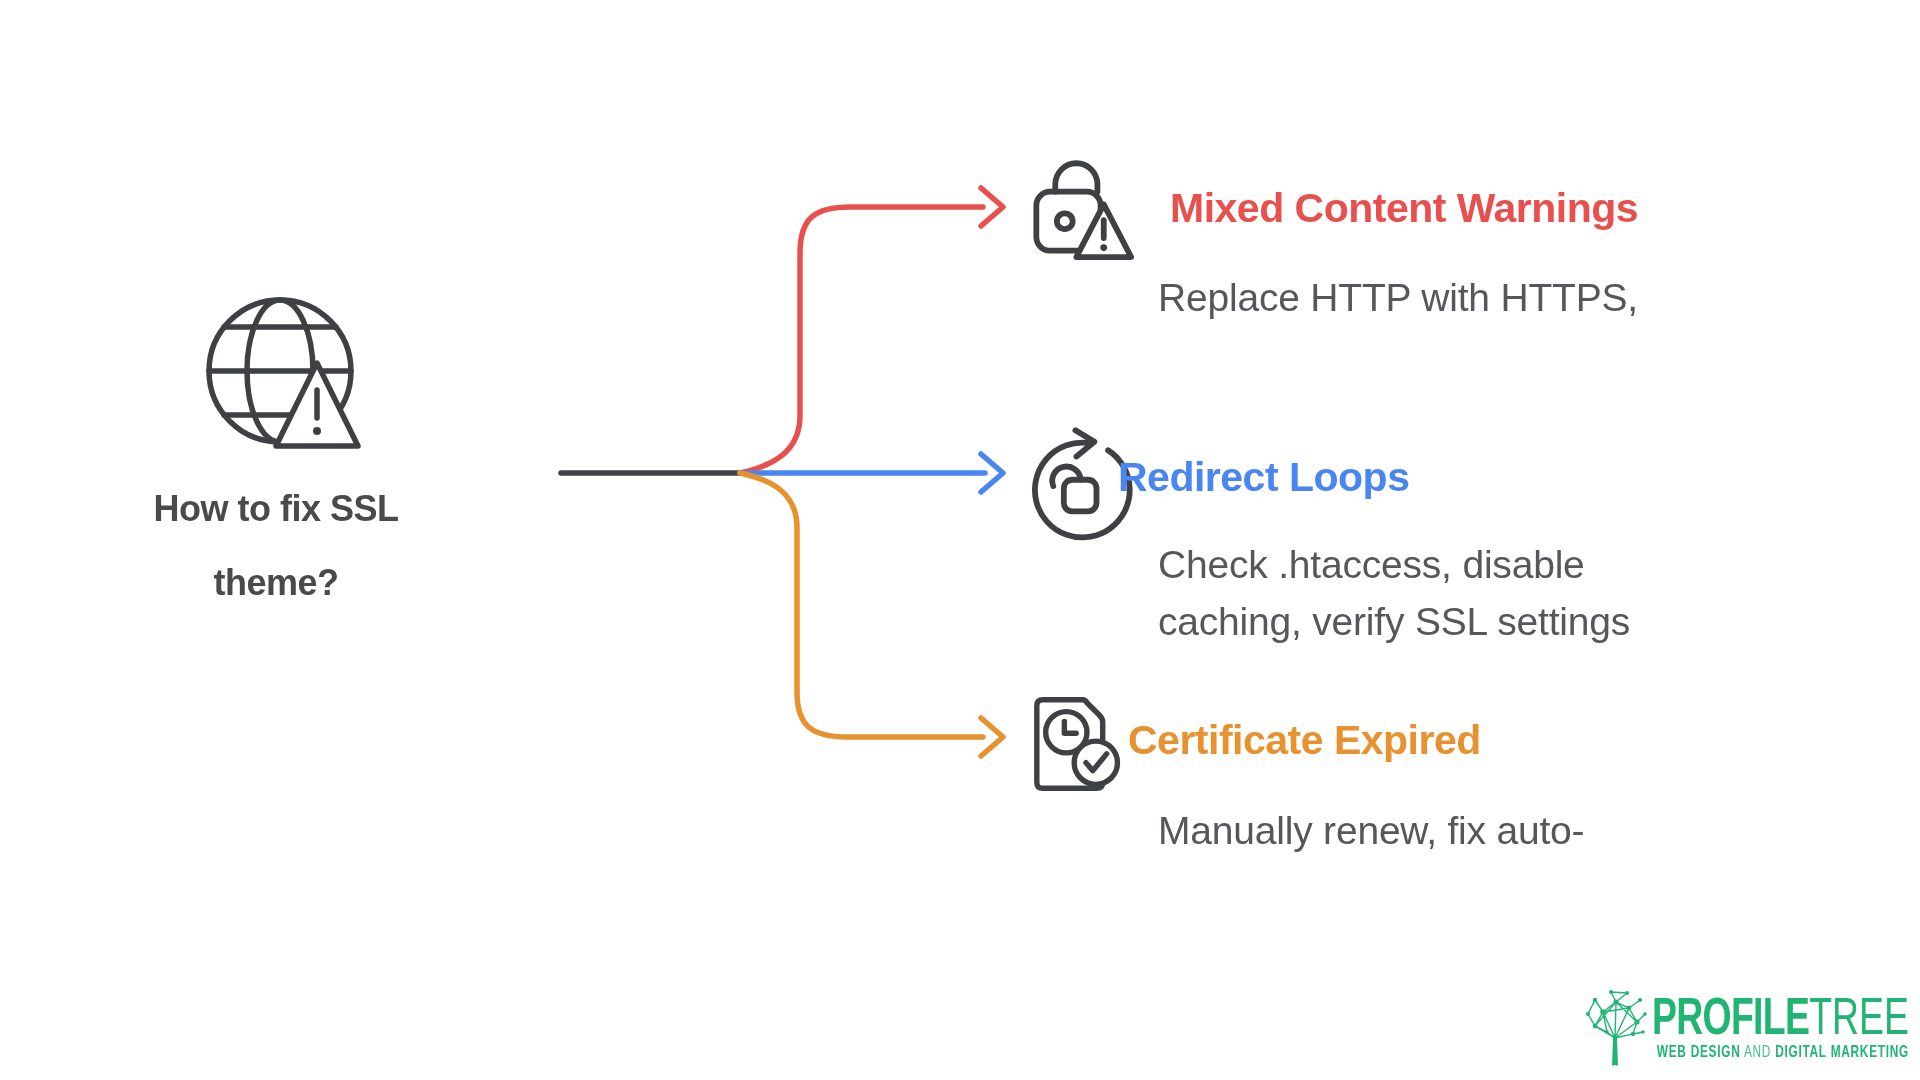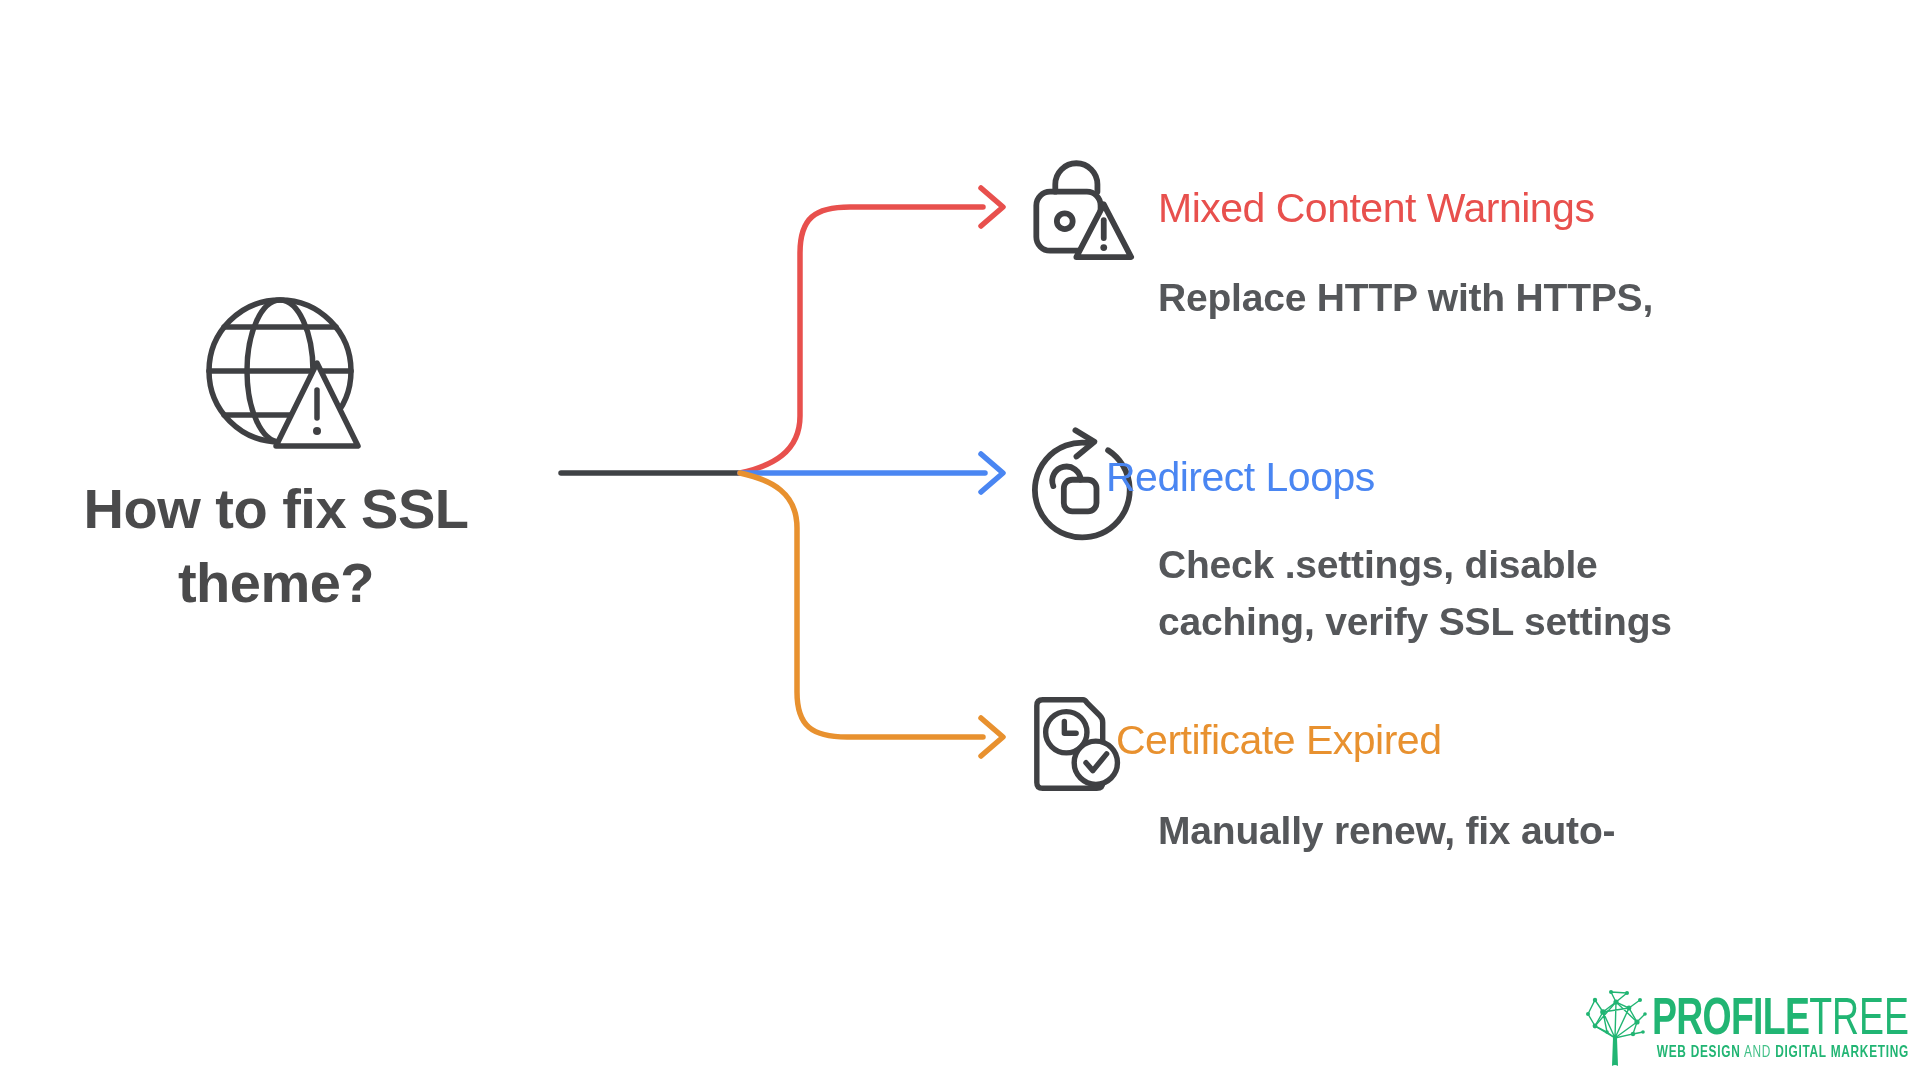--- a/index.html
+++ b/index.html
@@ -21,21 +21,21 @@
     position:relative;
     overflow:hidden;
   }
   .abs{position:absolute;}
 
   
   #center-icon{left:200px;top:288px;width:170px;height:170px;}
   #main-title{
     left:16px;top:472px;width:520px;
     text-align:center;
-    font-size:56px;font-weight:700;line-height:74px;
+    font-size:36px;font-weight:700;line-height:74px;
     color:var(--title-text);
     letter-spacing:-0.5px;
   }
 
   
   #connector{left:550px;top:180px;width:470px;height:580px;}
   #connector path, #connector line{
     fill:none;stroke-width:5.5;stroke-linecap:round;stroke-linejoin:round;
   }
   .p-trunk{stroke:var(--trunk-line);stroke-width:6;}
@@ -48,28 +48,28 @@
   .branch-icon svg{width:100%;height:100%;}
   .ic{fill:none;stroke:var(--icon-stroke);stroke-width:5.5;stroke-linecap:round;stroke-linejoin:round;}
   .ic-fill{fill:var(--icon-stroke);stroke:none;}
   .ic-white{fill:#ffffff;stroke:var(--icon-stroke);stroke-width:5.5;stroke-linecap:round;stroke-linejoin:round;}
 
   #icon-b0{left:1030px;top:158px;}
   #icon-b1{left:1028px;top:426px;}
   #icon-b2{left:1026px;top:688px;}
 
   .branch-label{
-    font-size:41px;font-weight:400;line-height:48px;letter-spacing:-0.5px;
+    font-size:41px;font-weight:700;line-height:48px;letter-spacing:-0.5px;margin-left:12px;
   }
   #label-b0{left:1158px;top:184px;color:var(--branch-red);}
   #label-b1{left:1106px;top:453px;color:var(--branch-blue);}
   #label-b2{left:1116px;top:716px;color:var(--branch-orange);}
 
   .branch-desc{
-    font-size:39px;font-weight:700;line-height:57px;
+    font-size:39px;font-weight:400;line-height:57px;
     color:var(--body-text);letter-spacing:-0.2px;
   }
   #desc-b0{left:1158px;top:269px;}
   #desc-b1{left:1158px;top:536px;}
   #desc-b2{left:1158px;top:802px;}
 
   
   #logo{left:1583px;top:988px;width:320px;height:84px;text-align:right;}
   #logo-tree{position:absolute;left:0;top:0;width:64px;height:80px;}
   .tree-line{stroke:var(--brand-green);stroke-width:1.4;fill:none;}
@@ -138,21 +138,21 @@
 <div class="abs branch-icon" id="icon-b1">
   <svg viewBox="0 0 112 112" xmlns="http://www.w3.org/2000/svg">
     <path class="ic" d="M76,23 A45,45 0 1 1 56,16"></path>
     <path class="ic" d="M45,4 L63,15 L46,29"></path>
     <path class="ic" d="M24,57 a13.5,13.5 0 1 1 26,-6" stroke-width="5"></path>
     <rect class="ic" x="34" y="51" width="31" height="30" rx="8" stroke-width="5"></rect>
   </svg>
 </div>
 <h2 class="abs branch-label" id="label-b1">Redirect Loops</h2>
 <p class="abs branch-desc" id="desc-b1">
-  <span>Check .settings, disable</span><br>
+  <span>Check .htaccess, disable</span><br>
   <span>caching, verify SSL settings</span>
 </p>
 
 <div class="abs branch-icon" id="icon-b2">
   <svg viewBox="0 0 120 120" xmlns="http://www.w3.org/2000/svg">
     <path class="ic" d="M58,12 L17,12 Q11,12 11,18 L11,96 Q11,102 17,102 L72,102 Q78,102 78,96 L78,35 Q78,31 75,28 L62,15 Q60,12 58,12 Z"></path>
     <circle class="ic" cx="41" cy="45" r="21" stroke-width="5"></circle>
     <path class="ic" d="M39,34 L39,46 L51,46" stroke-width="5"></path>
     <circle class="ic-white" cx="71" cy="76" r="22"></circle>
     <path class="ic" d="M61,76 L68,84 L82,67" stroke-width="5"></path>

